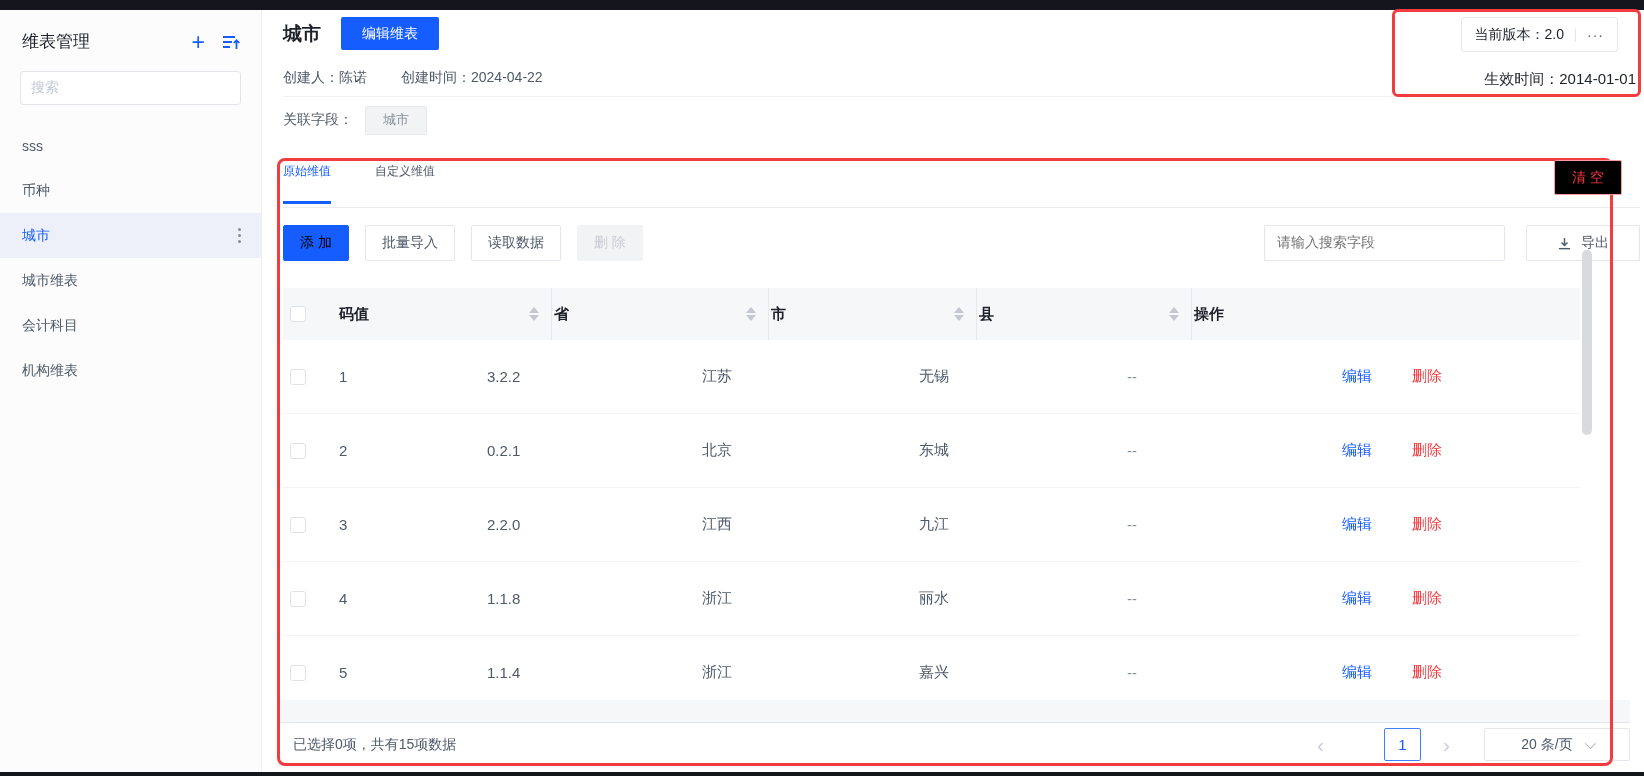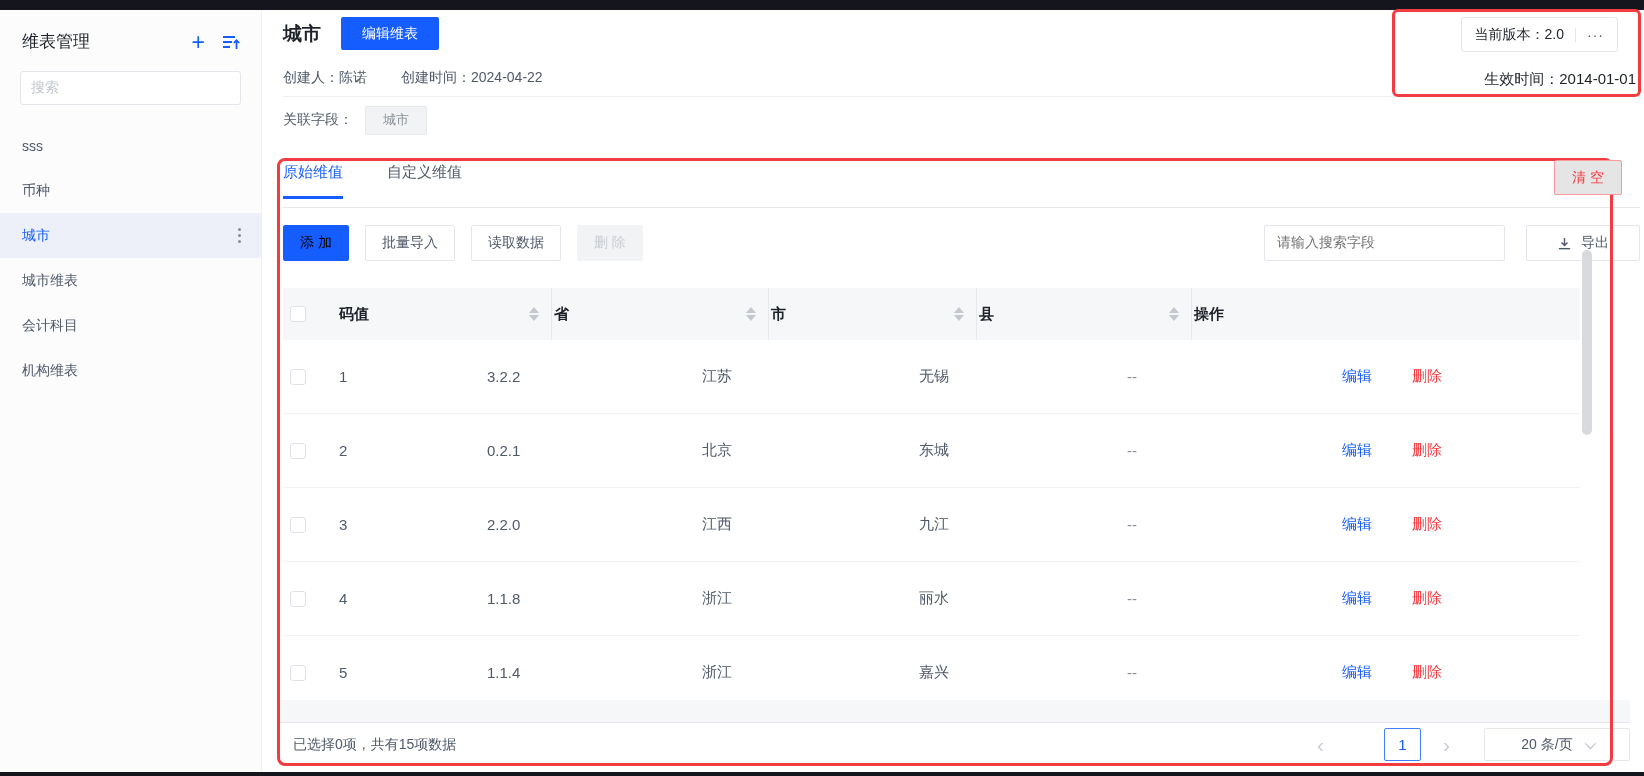--- a/index.html
+++ b/index.html
@@ -37,24 +37,24 @@
   .version-box .more { color:#4e5969; font-size:14px; letter-spacing:1px; cursor:pointer; }
   .effective { position:absolute; right:8px; top:60px; font-size:15px; color:#1d2129; }
 
   
   .annot-box { position:absolute; border:3px solid #f23c40; pointer-events:none; z-index:50; }
   .annot-box.v { left:1392px; top:9px; width:249px; height:88px; border-radius:6px; }
   .annot-box.p { left:277px; top:158px; width:1336px; height:608px; border-radius:8px; }
 
   
   .tabs { position:absolute; left:20px; top:153px; display:flex; gap:44px; }
-  .tab { font-size:15px; color:#4e5969; padding-bottom:14px; cursor:pointer; }
+  .tab { font-size:12px; color:#4e5969; padding-bottom:21px; cursor:pointer; }
   .tab.active { color:#165dff; font-weight:500; border-bottom:3px solid #165dff; }
   .tab-divider { position:absolute; left:20px; right:4px; top:197px; border-top:1px solid #e9eaee; }
-  .clear-btn { position:absolute; right:22px; top:150px; height:35px; padding:0 17px; background:#e5e5e5; border:1px solid #fa9a9d; border-radius:2px; color:#f5393f; font-size:14px; cursor:pointer; z-index:60; }
+  .clear-btn { position:absolute; right:22px; top:150px; height:35px; padding:0 17px; background:#000000; border:1px solid #fa9a9d; border-radius:2px; color:#f5393f; font-size:14px; cursor:pointer; z-index:60; }
 
   .toolbar { position:absolute; left:20px; top:215px; display:flex; gap:16px; }
   .btn { height:36px; padding:0 16px; font-size:14px; border-radius:2px; cursor:pointer; border:1px solid #e5e6eb; background:#fff; color:#4e5969; }
   .btn.primary { background:#165dff; border-color:#165dff; color:#000000; }
   .btn.disabled { background:#f2f3f5; border-color:#f2f3f5; color:#c9cdd4; cursor:not-allowed; }
   .search-box { position:absolute; right:139px; top:215px; width:241px; height:36px; border:1px solid #e5e6eb; border-radius:2px; display:flex; align-items:center; padding:0 12px; }
   .search-box span { color:#737373; font-size:14px; }
   .export-btn { position:absolute; right:4px; top:215px; width:114px; height:36px; border:1px solid #e5e6eb; border-radius:2px; background:#fff; color:#4e5969; font-size:14px; display:flex; align-items:center; justify-content:center; gap:9px; cursor:pointer; }
 
   

